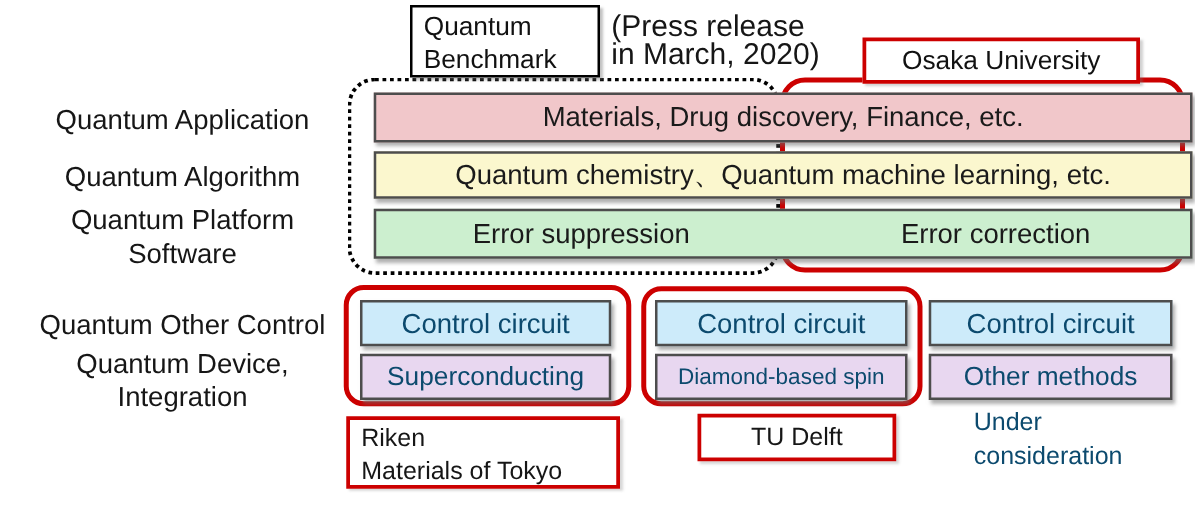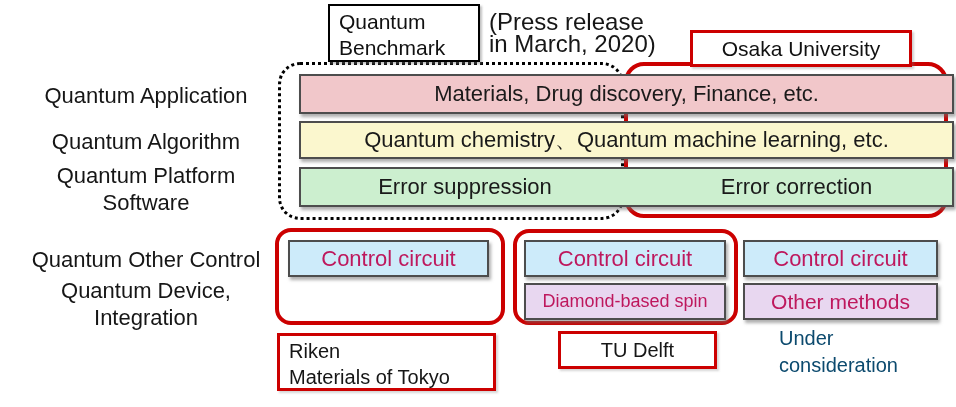--- a/index.html
+++ b/index.html
@@ -64,21 +64,21 @@
     background:#fff;border:3px solid #cc0000;box-sizing:border-box;
     display:flex;align-items:center;justify-content:center;
     font-size:21px;box-shadow:2px 2px 2px rgba(120,120,120,0.35);
   }
 
   
   .hw-box{
     position:absolute;z-index:3;box-sizing:border-box;
     border:2px solid #4d4d4d;box-shadow:2px 3px 3px rgba(110,110,110,0.55);
     display:flex;align-items:center;justify-content:center;
-    font-size:22px;color:#be185d;
+    font-size:22px;color:#0c4a6e;
   }
   .blue{background:#cdebfa;}
   .purple{background:#e8d7f0;}
   .ctrl-1{left:288px;top:240px;width:201px;height:37px;}
   .dev-1{left:288px;top:283px;width:201px;height:37px;font-size:21px;}
   .ctrl-2{left:524px;top:240px;width:202px;height:37px;}
   .dev-2{left:524px;top:283px;width:202px;height:37px;font-size:18px;}
   .ctrl-3{left:743px;top:240px;width:195px;height:37px;}
   .dev-3{left:743px;top:283px;width:195px;height:37px;font-size:21px;}
 
@@ -119,20 +119,21 @@
 
   <div class="bar bar-application">Materials, Drug discovery, Finance, etc.</div>
   <div class="bar bar-algorithm">Quantum chemistry、Quantum machine learning, etc.</div>
   <div class="bar bar-platform">
     <span class="half half-left">Error suppression</span>
     <span class="half half-right">Error correction</span>
   </div>
 
   <div class="red-group red-hw-1"></div>
   <div class="hw-box blue ctrl-1">Control circuit</div>
+  <div class="hw-box purple dev-1">Superconducting</div>
   <div class="caption-box riken-box pre">Riken
 Materials of Tokyo</div>
 
   <div class="red-group red-hw-2"></div>
   <div class="hw-box blue ctrl-2">Control circuit</div>
   <div class="hw-box purple dev-2">Diamond-based spin</div>
   <div class="caption-box tudelft-box">TU Delft</div>
 
   <div class="hw-box blue ctrl-3">Control circuit</div>
   <div class="hw-box purple dev-3">Other methods</div>

